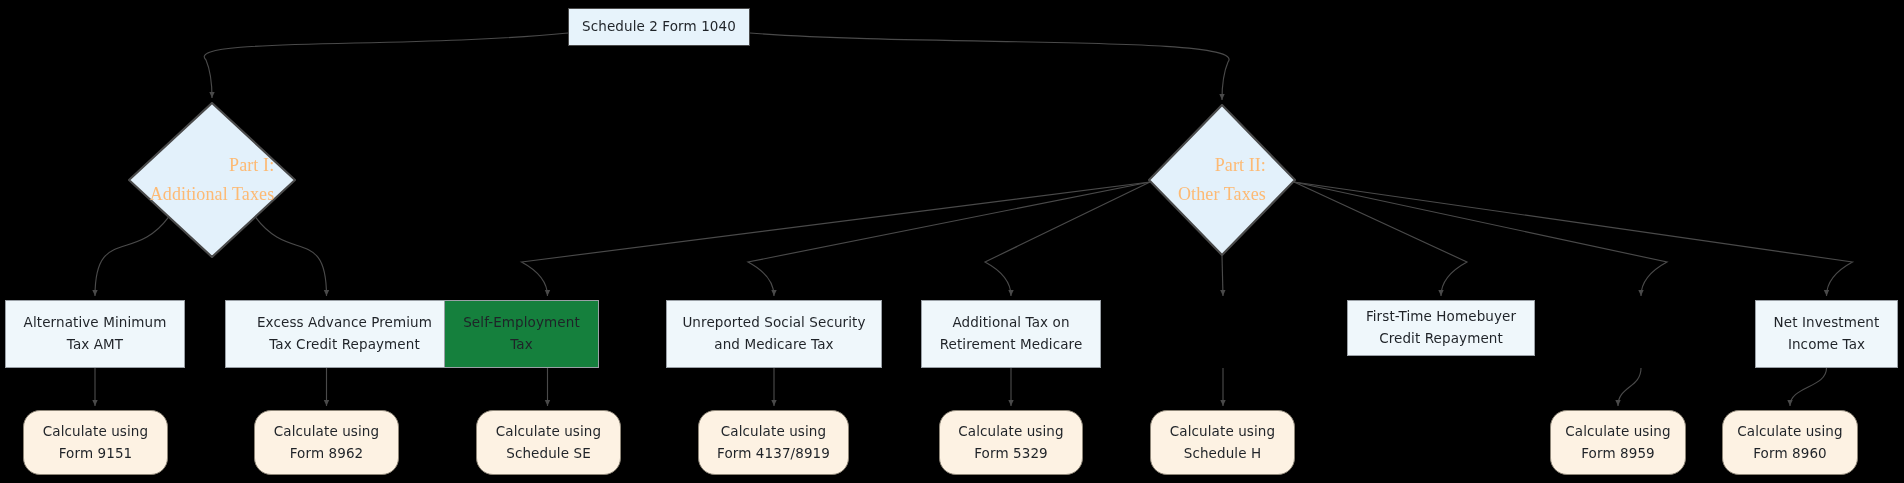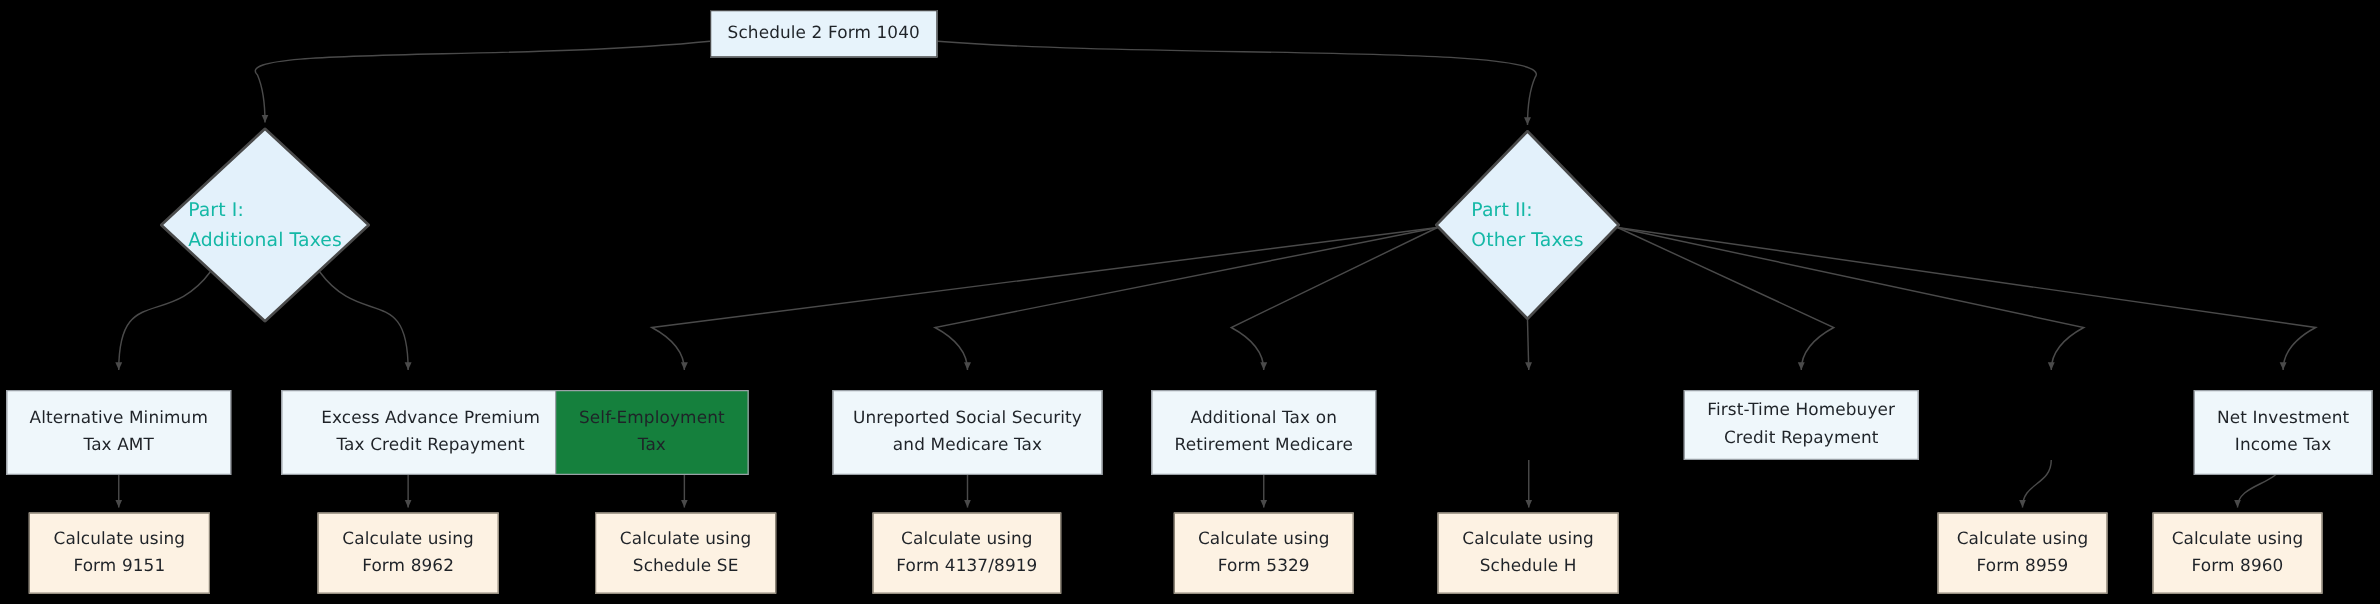--- a/index.html
+++ b/index.html
@@ -7,39 +7,39 @@
   body{
     width:1904px;height:483px;overflow:hidden;
     font-family:"DejaVu Sans","Liberation Sans",sans-serif;
   }
   #canvas{position:relative;width:1904px;height:483px;background:#000;}
   svg#edges{position:absolute;left:0;top:0;width:1904px;height:483px;pointer-events:none;}
 
   .node{
     position:absolute;box-sizing:border-box;
     display:flex;flex-direction:column;align-items:center;justify-content:center;
-    text-align:left;color:#1f2328;font-size:13.5px;line-height:1.62;
+    text-align:right;color:#1f2328;font-size:13.5px;line-height:1.62;
     letter-spacing:.1px;
   }
   .node .ln{display:block;white-space:nowrap;}
 
   .rect{
     background:#e7f3fb;border:1.6px solid #4a4a4a;
   }
-  .rect.mid{background:#eff7fb;border-color:#9aa0a6;margin-top:12px;}
-  .rect.calc{background:#fdf2e3;border-color:#8d8577;}
+  .rect.mid{background:#eff7fb;border-color:#9aa0a6;}
+  .rect.calc{background:#fdf2e3;border-color:#8d8577;border-radius:17px;}
 
   .diamond{
     background:transparent;border:0;
   }
   .diamond .dshape{
     position:absolute;left:0;top:0;width:100%;height:100%;
   }
   .diamond .dlabel{
-    position:relative;z-index:2;color:#14b8a6;font-size:15px;line-height:1.62;
+    position:relative;z-index:2;color:#fdba74;font-size:18px;line-height:1.62;font-family:Liberation Serif, serif;
   }
 </style>
 </head>
 <body>
 
 <div id="canvas" style="background: rgb(0, 0, 0);">
   <svg id="edges" viewBox="0 0 1904 483">
     <defs>
       <marker id="arrow" viewBox="0 0 10 10" refX="9" refY="5" markerWidth="6" markerHeight="6" orient="auto-start-reverse">
         <path d="M0,1 L9,5 L0,9 z" fill="#4a4a4a"></path>

